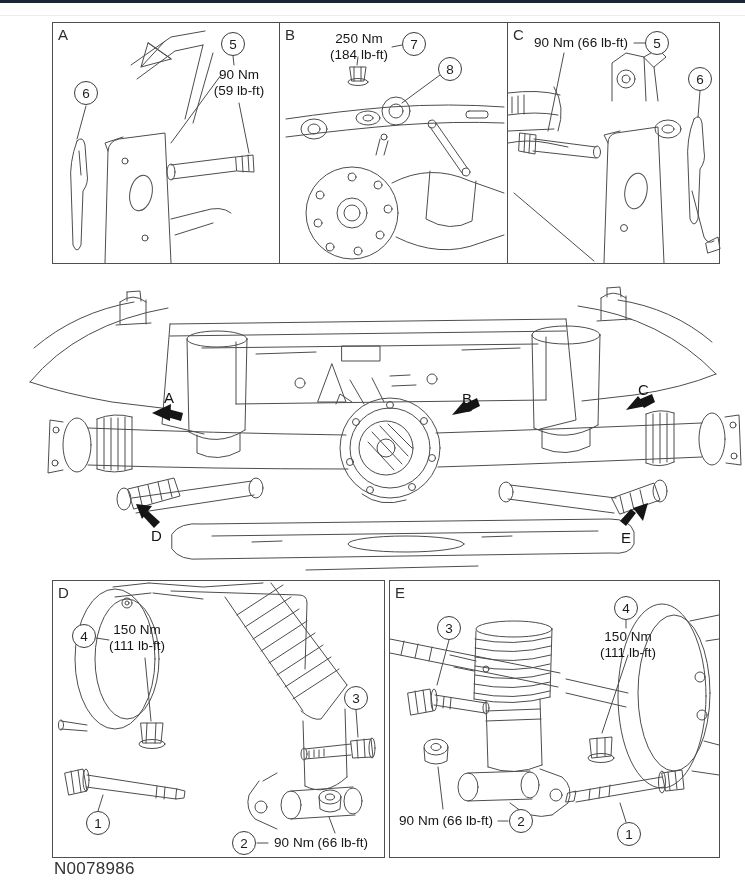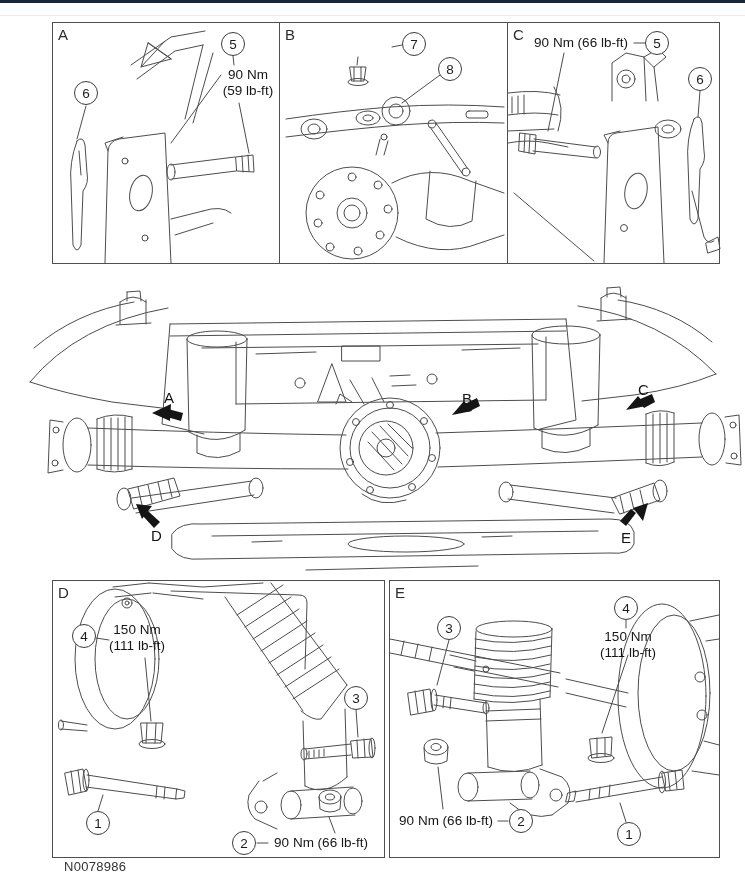--- a/index.html
+++ b/index.html
@@ -9,21 +9,21 @@
   .hairline{position:absolute;left:0;top:15px;width:745px;height:1px;background:#ececec}
   .box{position:absolute;border:1px solid #4f4f4f;background:#fff}
   .panel{position:absolute;top:0;height:240px;overflow:hidden}
   .sep{border-left:1px solid #4f4f4f}
   .plt{position:absolute;left:5px;top:3px;font-size:15px;color:#2d2d2d;z-index:4}
   .co{position:absolute;width:24px;height:24px;border:1.4px solid #3b3b3b;border-radius:50%;background:#fff;
       font-size:13.5px;color:#1d1d1d;display:flex;align-items:center;justify-content:center;z-index:4}
   .tq{position:absolute;font-size:13.5px;line-height:16px;color:#161616;text-align:center;white-space:nowrap;z-index:3}
   .alt{position:absolute;font-size:15px;color:#141414;z-index:4}
   .art{position:absolute;left:0;top:0}
-  .figid{position:absolute;left:64px;top:859px;font-size:13px;color:#333;letter-spacing:.3px}
+  .figid{position:absolute;left:54px;top:859px;font-size:17px;color:#333;letter-spacing:.3px}
 </style>
 </head>
 <body>
 
 <div class="page">
 
   <div class="topbar" style="background:#182836"></div>
   <div class="hairline"></div>
 
   <div class="box" style="left:52px;top:22px;width:668px;height:242px">
@@ -47,21 +47,21 @@
         <path d="M24 118 Q30 112 32 122 L34 150 Q36 160 30 168 L28 222 Q24 232 20 222 L18 160 Q16 140 24 118 Z"></path>
         <path d="M26 128 L28 152"></path>
         <path d="M118 196 L150 188 M122 212 L160 200"></path>
         <path d="M150 188 Q168 182 178 190"></path>
         <path d="M180 33 L181 42"></path>
         <path d="M186 80 L196 130"></path>
         <path d="M33 83 L24 116"></path>
       </svg>
       <div class="co" style="left:168px;top:9px">5</div>
       <div class="co" style="left:21px;top:58px">6</div>
-      <div class="tq" style="left:158px;top:44px;width:74px">
+      <div class="tq" style="left:149px;top:44px;width:74px">
         <span style="display:block">90 Nm</span>
         <span style="display:block">(59 lb-ft)</span>
       </div>
     </div>
 
     <div class="panel sep" style="left:226px;width:228px">
       <div class="plt">B</div>
       <svg class="art" width="228" height="240" viewBox="0 0 228 240" stroke="#4d4d4d" fill="none" stroke-width="1" stroke-linecap="round" stroke-linejoin="round">
         <path d="M70 44 L86 44 L84 58 L72 58 Z M74 44 L74 58 M81 44 L81 58"></path>
         <ellipse cx="78" cy="59" rx="10" ry="3.5"></ellipse>
@@ -92,20 +92,24 @@
         <path d="M116 214 Q160 236 200 220 L224 212"></path>
         <path d="M150 148 L146 196 Q170 210 192 198 L196 158"></path>
         <path d="M96 132 L100 116 M104 132 L108 118"></path>
         <circle cx="104" cy="114" r="3"></circle>
         <path d="M112 24 L122 22"></path>
         <path d="M160 52 L122 80"></path>
         <path d="M78 34 L77 42"></path>
       </svg>
       <div class="co" style="left:122px;top:9px">7</div>
       <div class="co" style="left:158px;top:34px">8</div>
+      <div class="tq" style="left:37px;top:8px;width:84px">
+        <span style="display:block">250 Nm</span>
+        <span style="display:block">(184 lb-ft)</span>
+      </div>
     </div>
 
     <div class="panel sep" style="left:454px;width:214px">
       <div class="plt">C</div>
       <svg class="art" width="213" height="240" viewBox="0 0 213 240" stroke="#4d4d4d" fill="none" stroke-width="1" stroke-linecap="round" stroke-linejoin="round">
         <path d="M0 70 Q30 66 52 72 M0 92 Q28 88 50 92 M0 108 L46 106"></path>
         <path d="M46 64 Q58 84 50 108"></path>
         <path d="M0 120 Q20 116 40 120 L60 124"></path>
         <path d="M4 74 L4 90 M10 73 L10 90 M16 72 L16 91"></path>
         <path d="M26 116 L88 124 M25 128 L88 135"></path>

